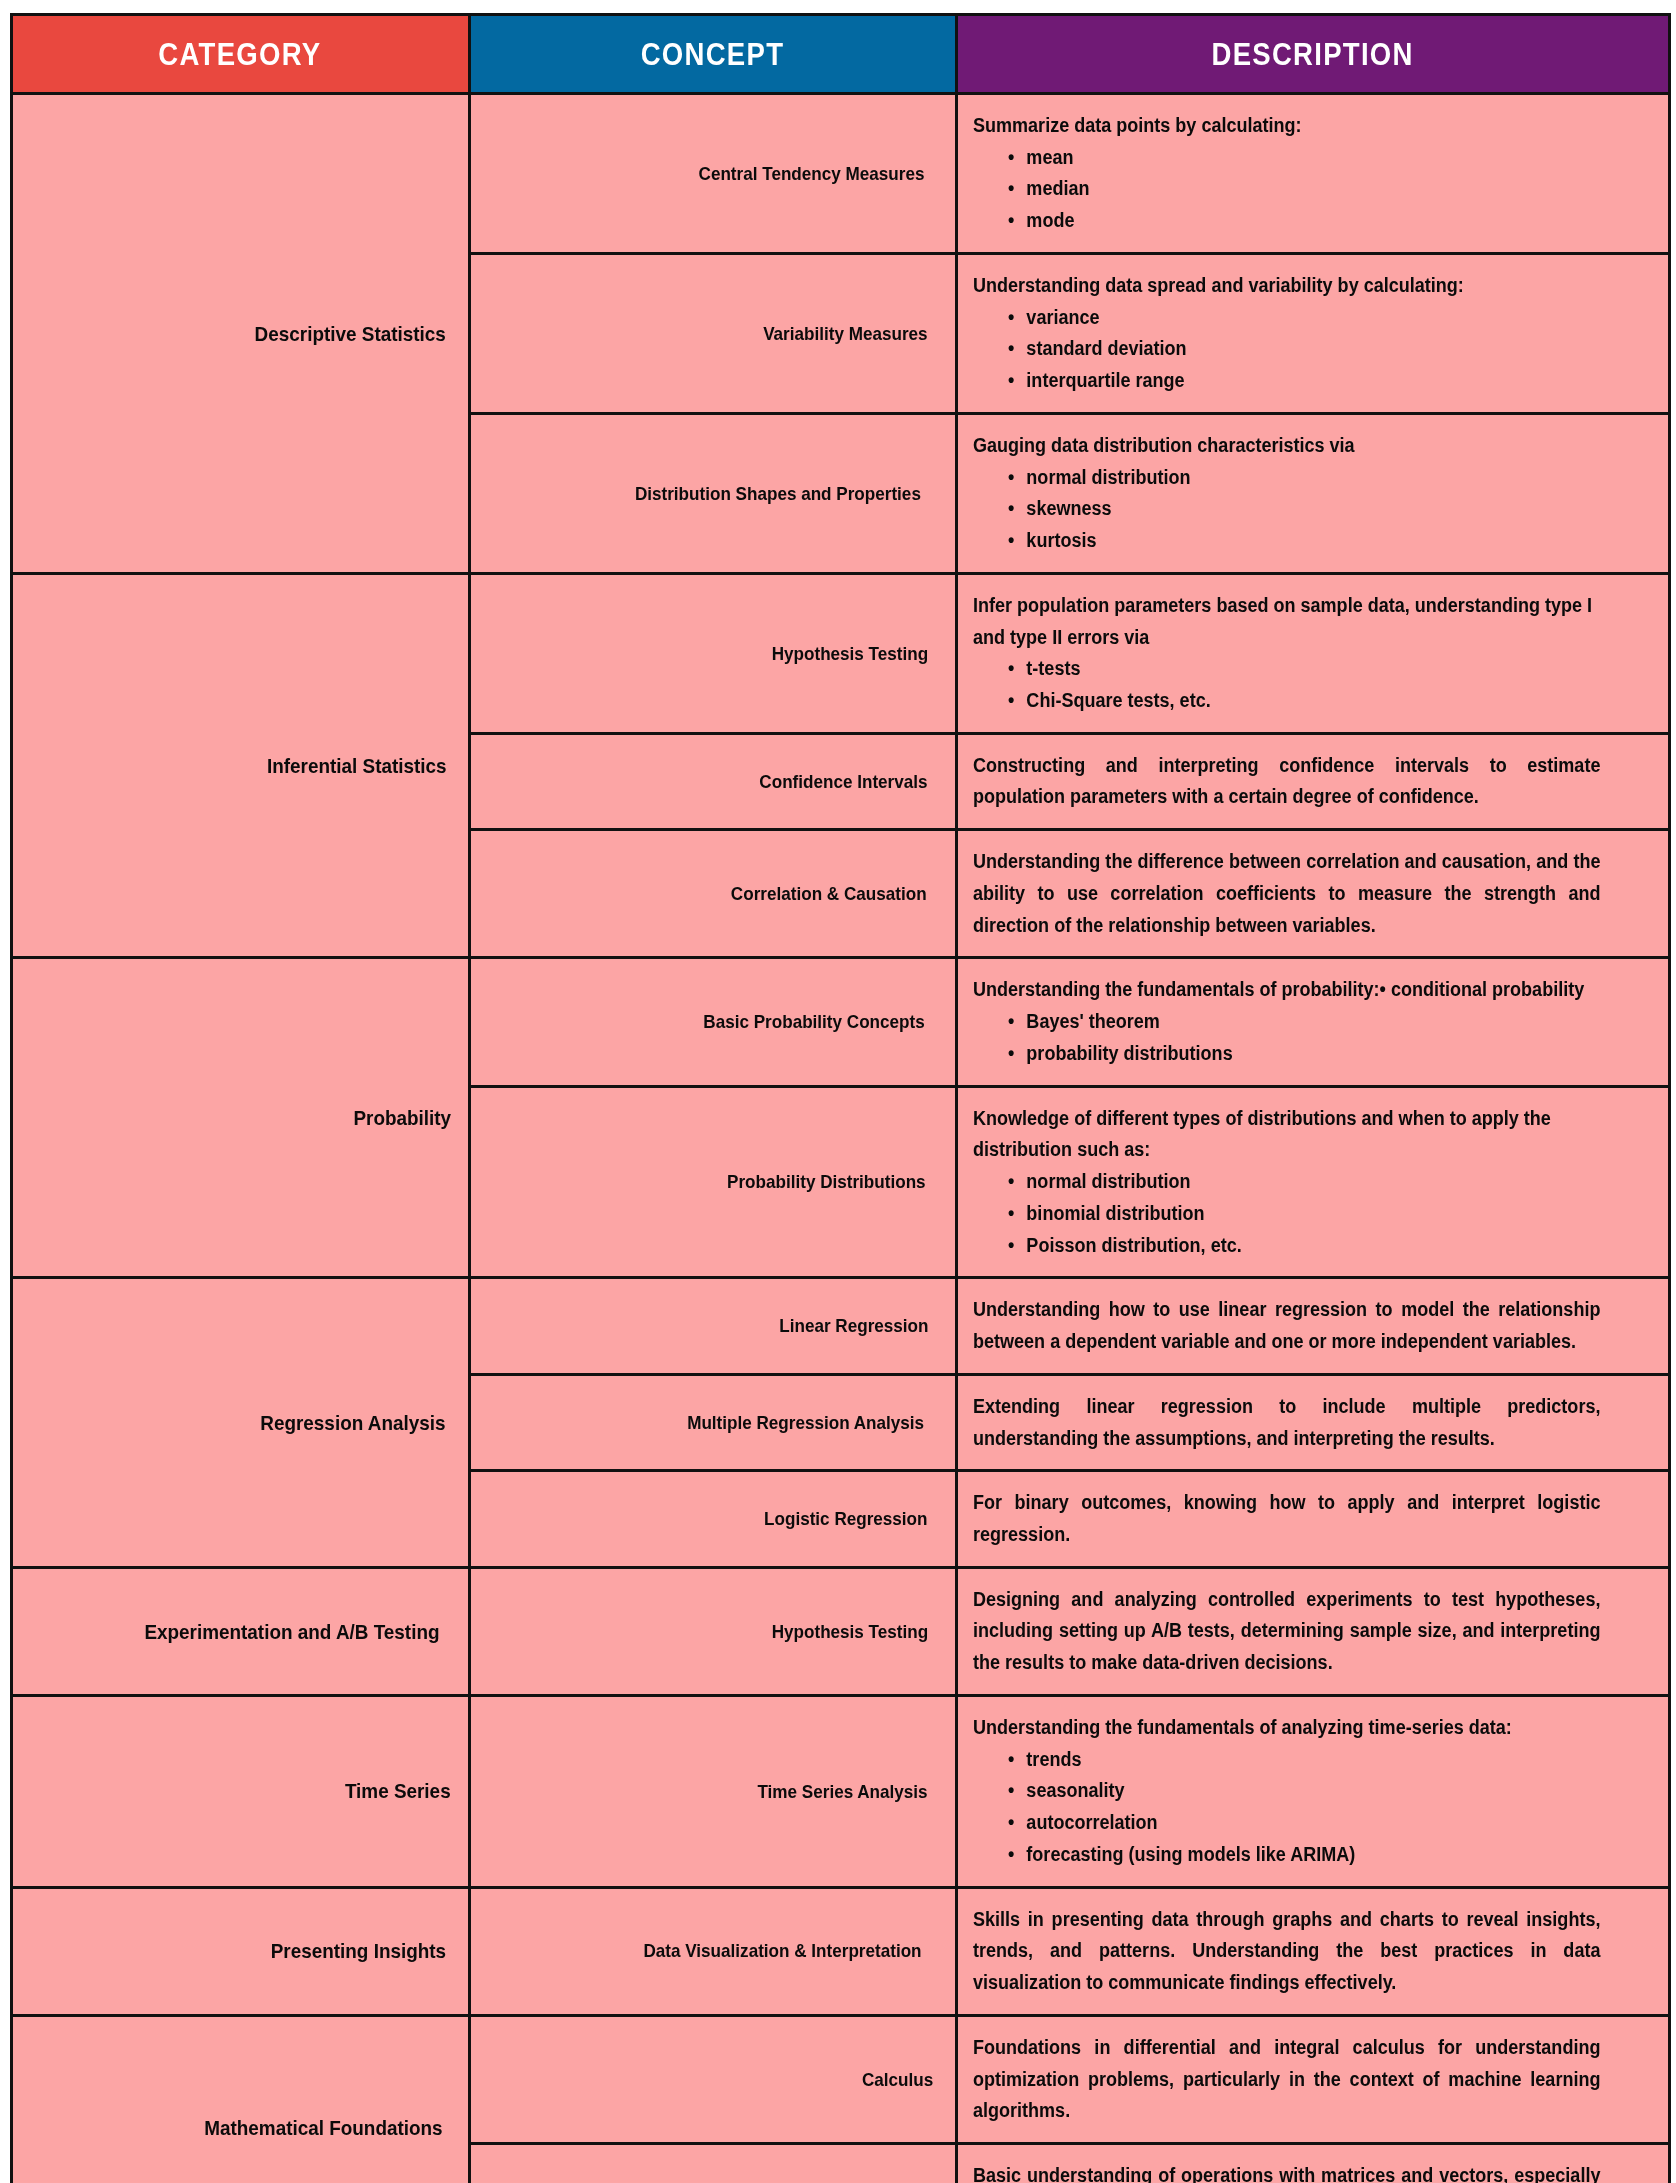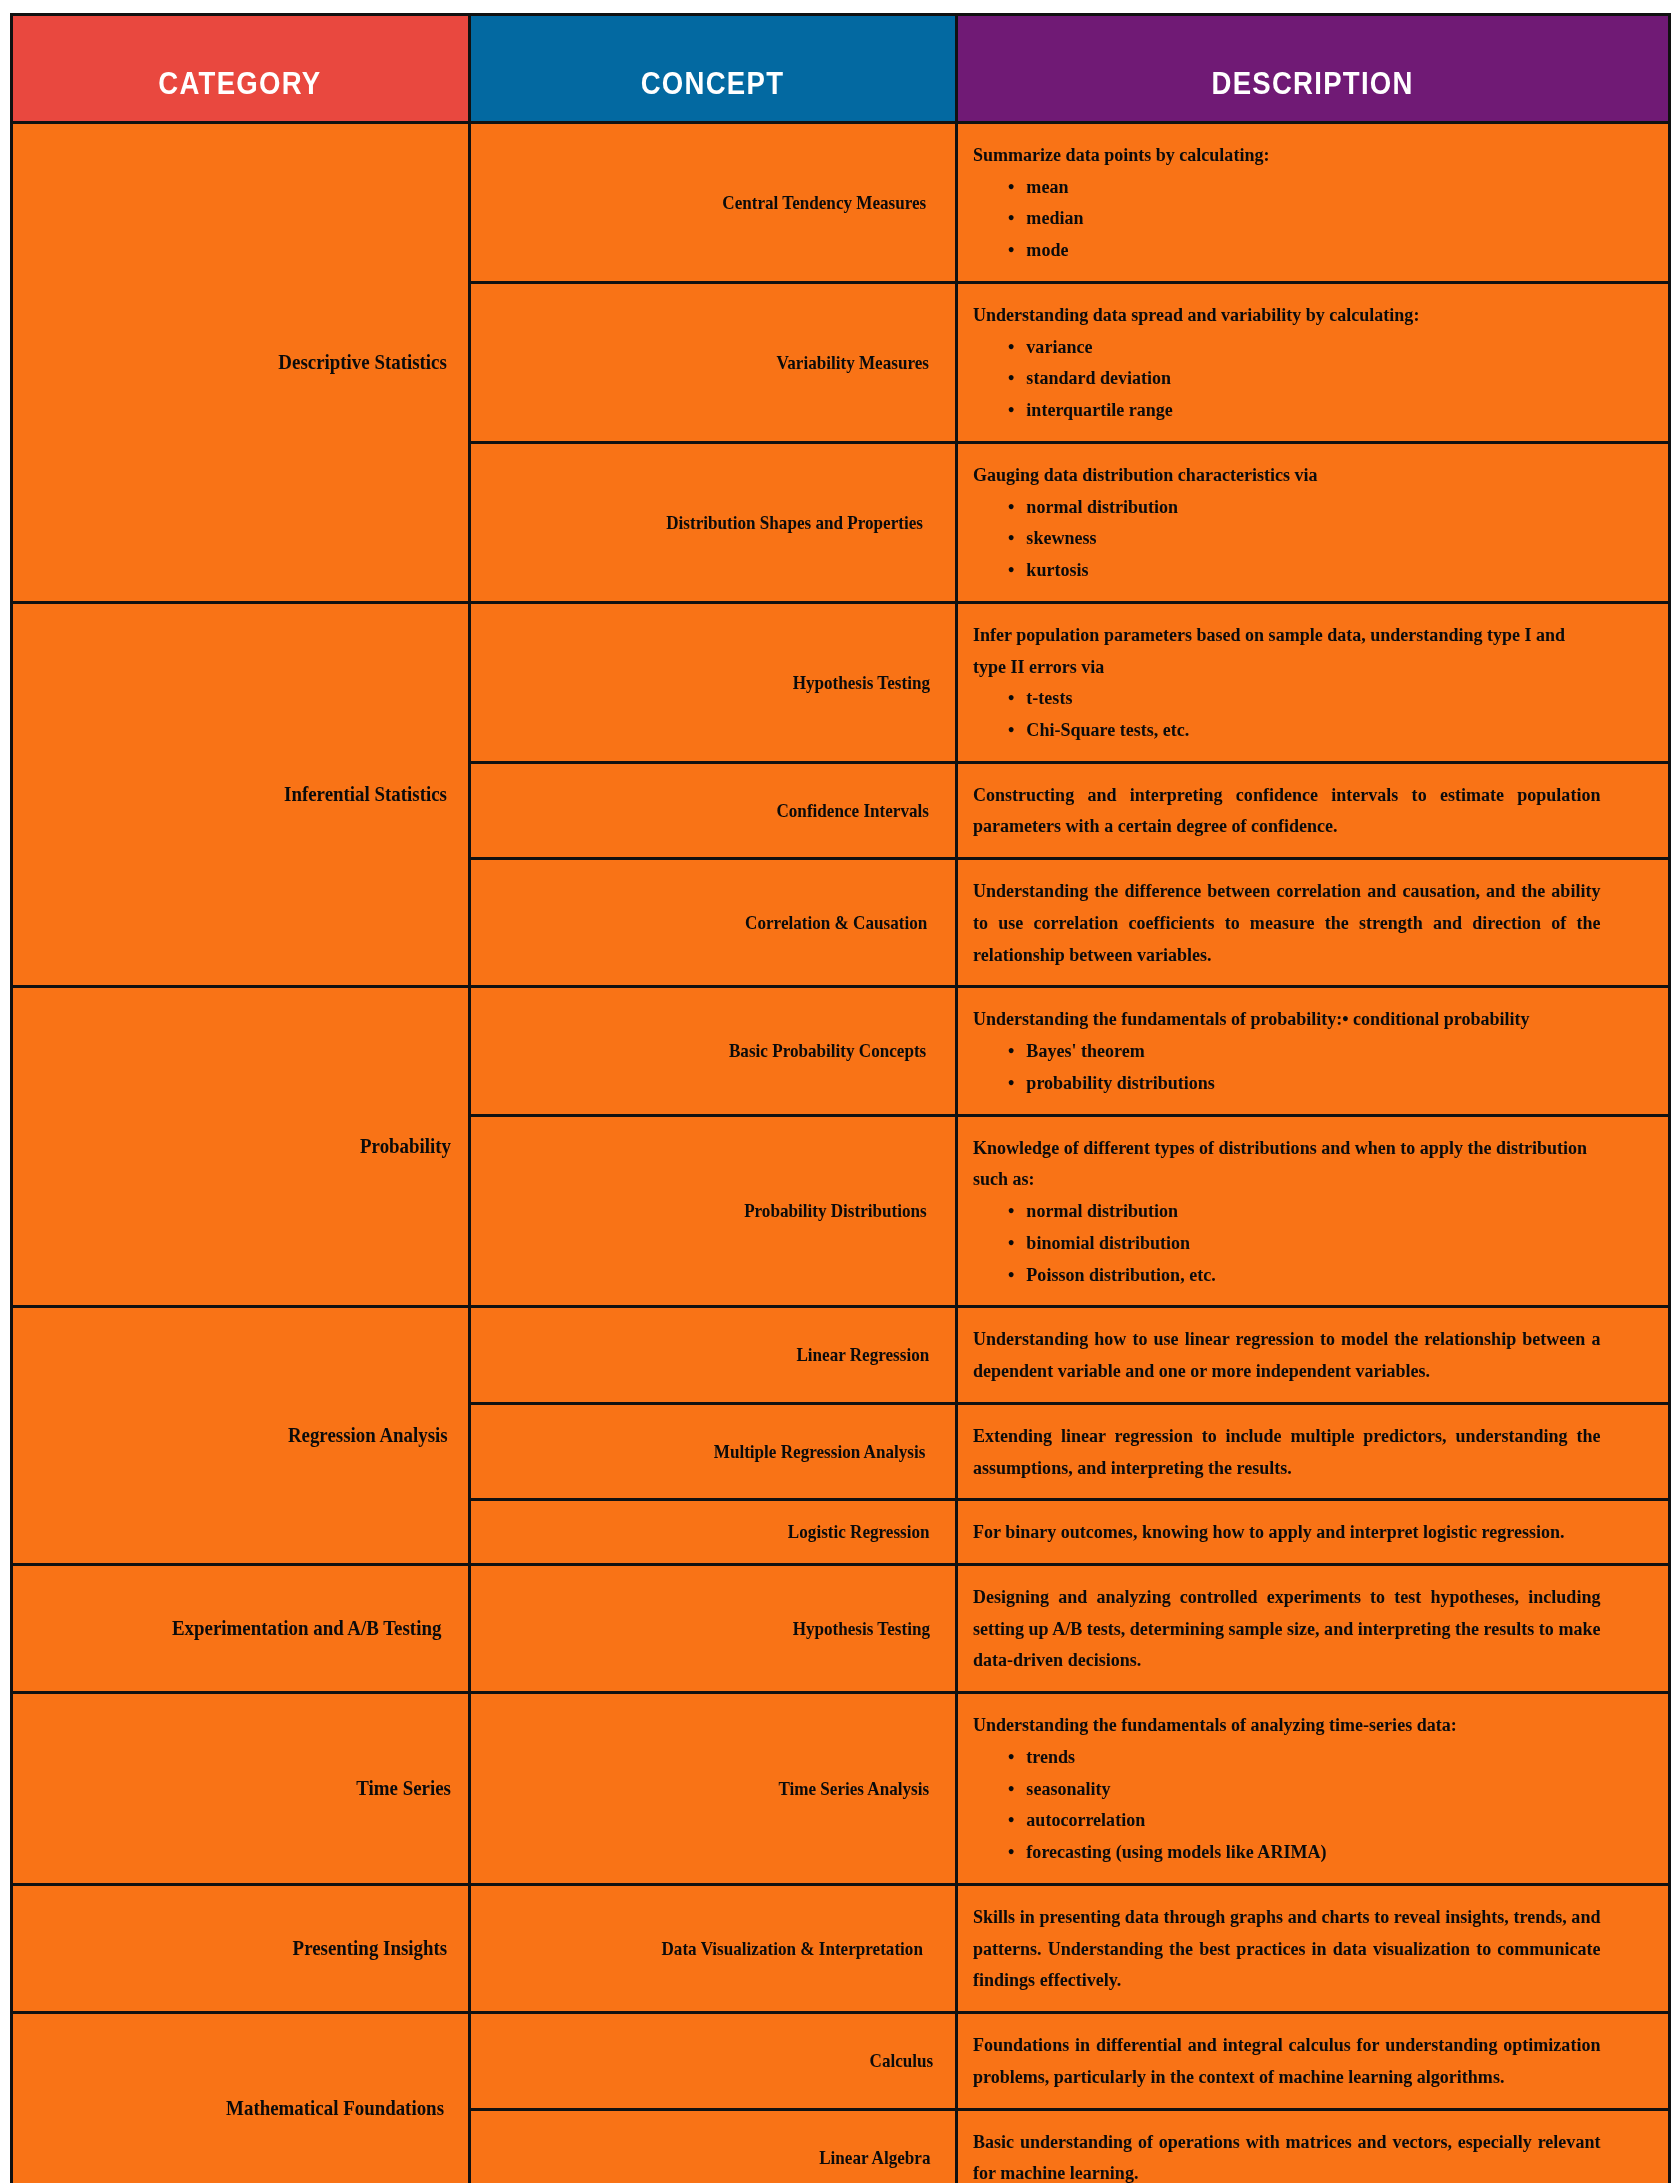--- a/index.html
+++ b/index.html
@@ -38,21 +38,20 @@
     padding: 0;
     border: 3.9px solid #111111;
     height: 76px;
     vertical-align: middle;
   }
   .hdr-inner {
     display: flex;
     align-items: center;
     justify-content: center;
     height: 76px;
-    margin-top: 29px;
   }
   .hdr-label {
     color: #ffffff;
     font-weight: 700;
     font-size: 32px;
     letter-spacing: 1.5px;
     line-height: 1;
     text-transform: uppercase;
     transform: scaleX(0.86);
     transform-origin: center;
@@ -60,22 +59,21 @@
   }
   th.h-category { background: #E9483F; }
   th.h-concept  { background: #0369a1; }
   th.h-desc     { background: #701a75; }
 
   
   tbody td {
     border: 3.1px solid #111111;
     padding: 0;
     vertical-align: middle;
-    background: #f97316;
-    font-family: Liberation Serif, serif;
+    background: #fca5a5;
   }
 
   .cat-cell {
     text-align: right;
     padding: 10.5px 11.4px;
   }
   .cat-label {
     font-size: 21px;
     font-weight: 700;
     color: #0b0b0b;

